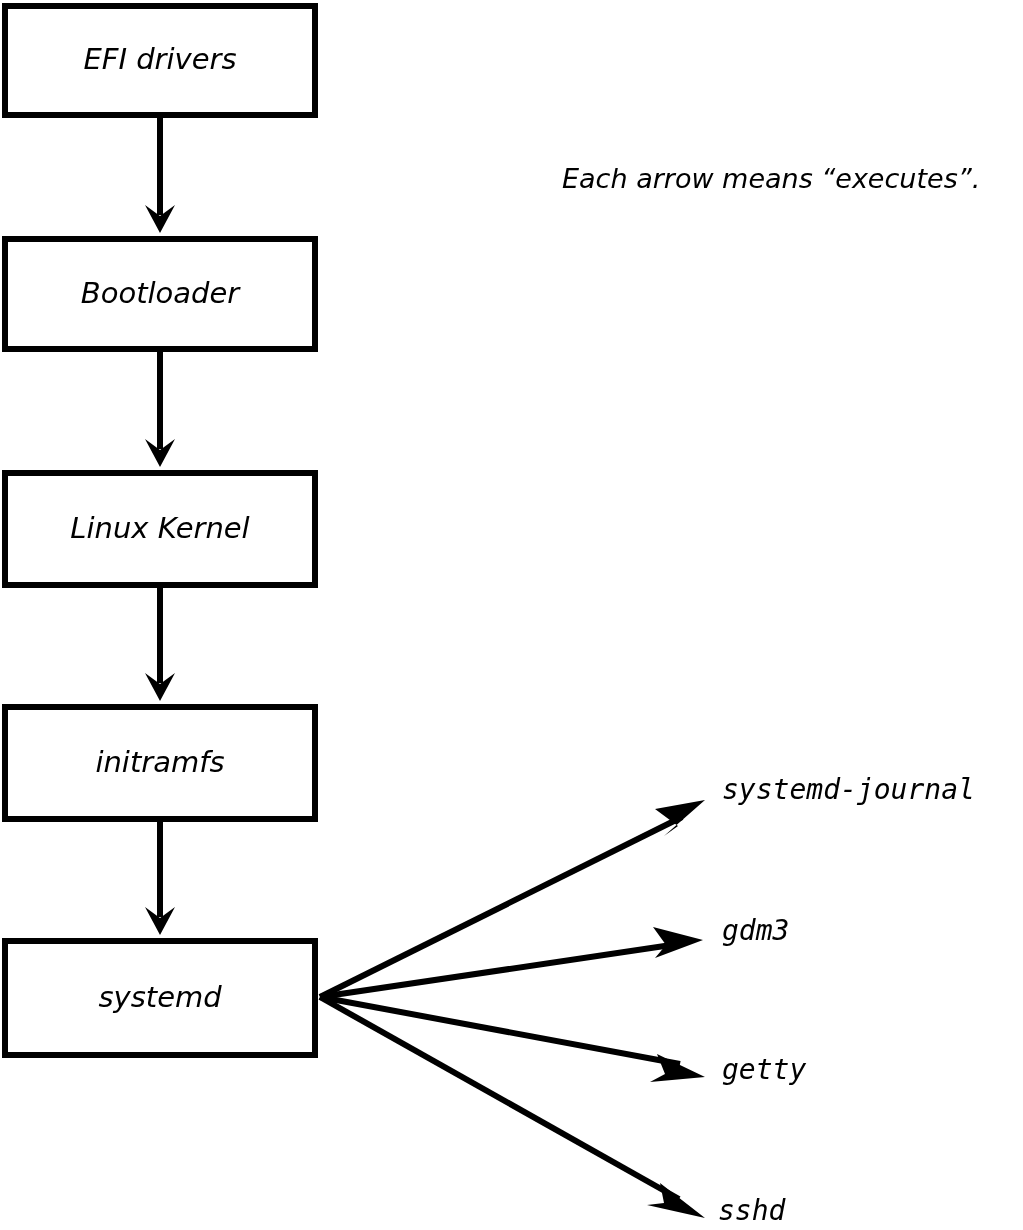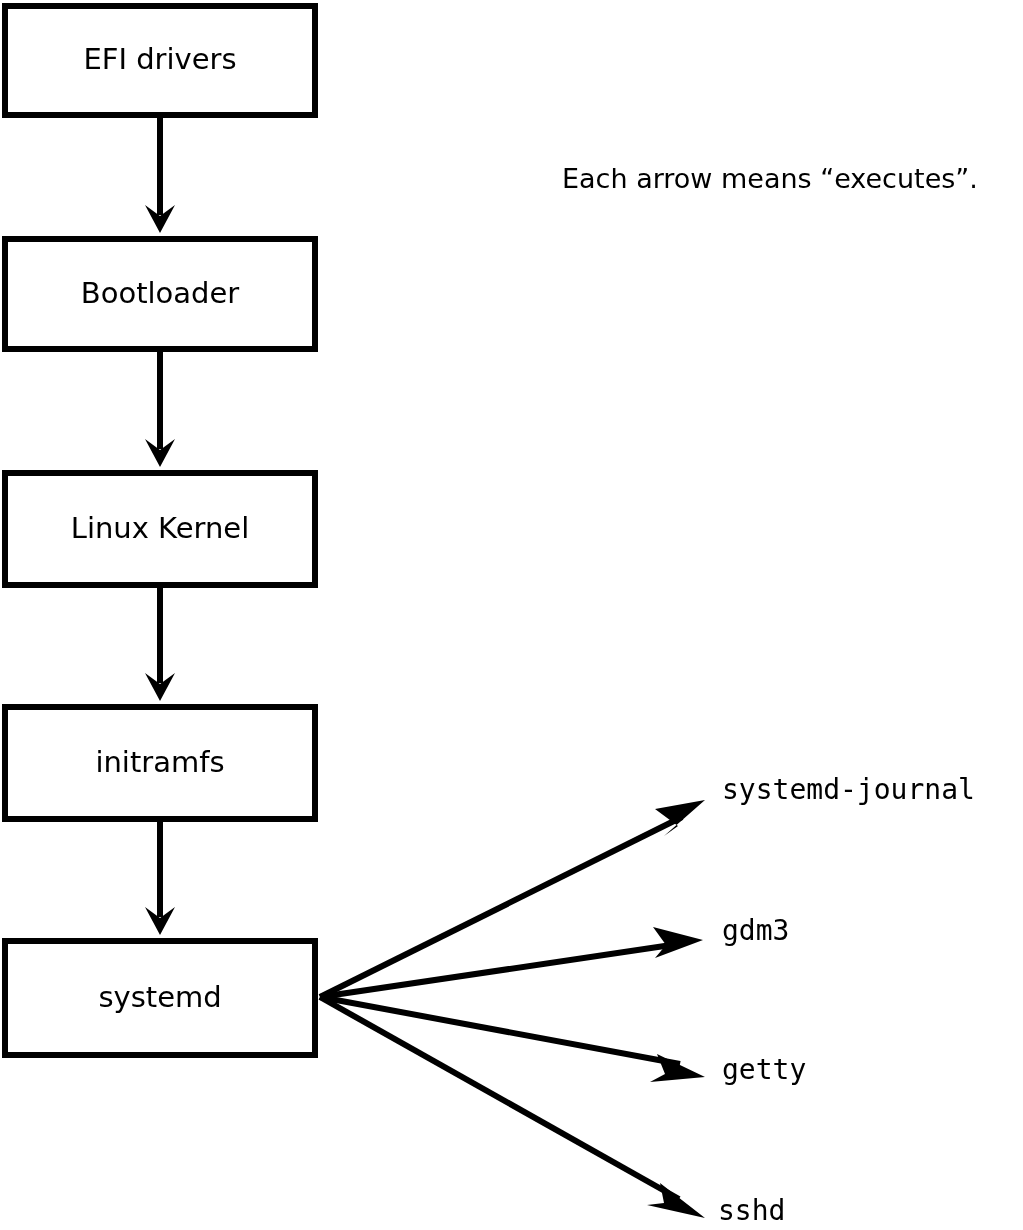--- a/index.html
+++ b/index.html
@@ -14,20 +14,21 @@
     position: relative;
     overflow: hidden;
     font-family: "DejaVu Sans", sans-serif;
   }
   #diagram-root {
     position: absolute;
     left: 0;
     top: 0;
     width: 982px;
     height: 1230px;
+    font-style: italic;
   }
   #diagram-svg {
     position: absolute;
     left: 0;
     top: 0;
     width: 1023px;
     height: 1230px;
     display: block;
   }
   .box-label {

